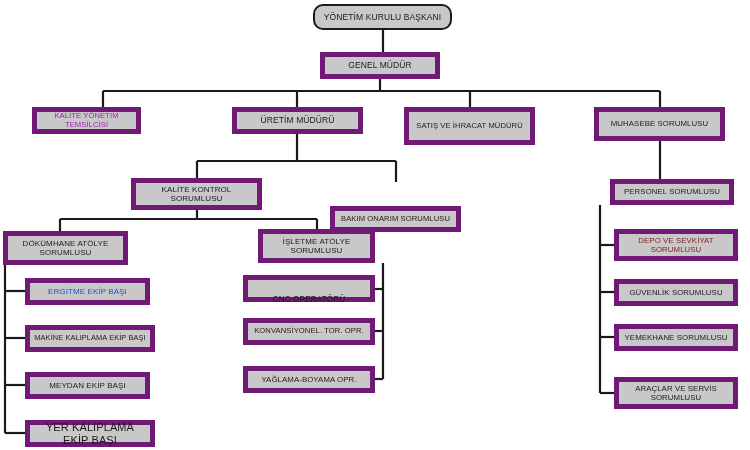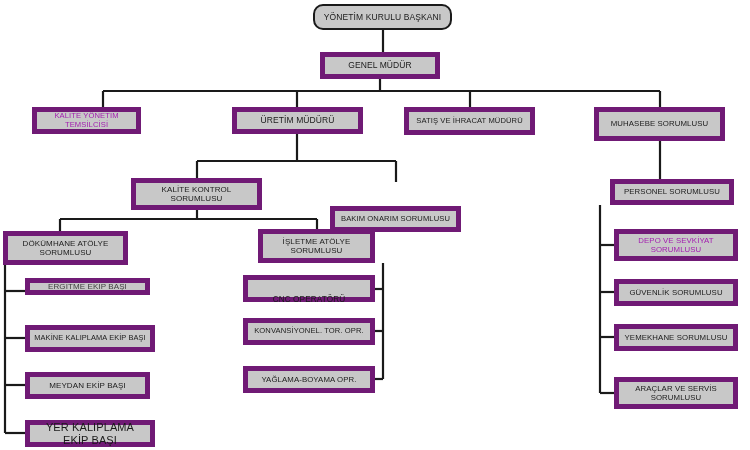--- a/index.html
+++ b/index.html
@@ -89,21 +89,21 @@
     </div>
     <div class="node" style="left: 320px; top: 52px; width: 120px; height: 27px; background: rgb(200, 200, 200); color: rgb(26, 26, 26);">
       <span class="node-label" style="font-size: 8.5px;">GENEL MÜDÜR</span>
     </div>
     <div class="node" style="left: 32px; top: 107px; width: 109px; height: 27px; background: rgb(200, 200, 200); color: #a21caf;">
       <span class="node-label" style="font-size: 7.6px;">KALİTE YÖNETİM TEMSİLCİSİ</span>
     </div>
     <div class="node" style="left: 232px; top: 107px; width: 131px; height: 27px; background: rgb(200, 200, 200); color: rgb(26, 26, 26);">
       <span class="node-label" style="font-size: 8.5px;">ÜRETİM MÜDÜRÜ</span>
     </div>
-    <div class="node" style="left: 404px; top: 107px; width: 131px; height: 28px; background: rgb(200, 200, 200); color: rgb(26, 26, 26);">
+    <div class="node" style="left: 404px; top: 107px; width: 131px; height: 38px; background: rgb(200, 200, 200); color: rgb(26, 26, 26);">
       <span class="node-label" style="font-size: 7.6px;">SATIŞ VE İHRACAT MÜDÜRÜ</span>
     </div>
     <div class="node" style="left: 594px; top: 107px; width: 131px; height: 34px; background: rgb(200, 200, 200); color: rgb(26, 26, 26);">
       <span class="node-label" style="font-size: 7.8px;">MUHASEBE SORUMLUSU</span>
     </div>
     <div class="node" style="left: 131px; top: 178px; width: 131px; height: 32px; background: rgb(200, 200, 200); color: rgb(26, 26, 26);">
       <span class="node-label" style="font-size: 8px;">KALİTE KONTROL
 SORUMLUSU</span>
     </div>
     <div class="node" style="left: 330px; top: 182px; width: 131px; height: 26px; background: rgb(200, 200, 200); color: rgb(26, 26, 26); margin-top: 24px;">
@@ -113,42 +113,42 @@
       <span class="node-label" style="font-size: 7.8px;">PERSONEL SORUMLUSU</span>
     </div>
     <div class="node" style="left: 3px; top: 231px; width: 125px; height: 34px; background: rgb(200, 200, 200); color: rgb(26, 26, 26);">
       <span class="node-label" style="font-size: 8px;">DÖKÜMHANE ATÖLYE
 SORUMLUSU</span>
     </div>
     <div class="node" style="left: 258px; top: 229px; width: 117px; height: 34px; background: rgb(200, 200, 200); color: rgb(26, 26, 26);">
       <span class="node-label" style="font-size: 8px;">İŞLETME ATÖLYE
 SORUMLUSU</span>
     </div>
-    <div class="node" style="left: 25px; top: 278px; width: 125px; height: 17px; background: rgb(200, 200, 200); color: #404040;">
+    <div class="node" style="left: 25px; top: 278px; width: 125px; height: 27px; background: rgb(200, 200, 200); color: #1d4ed8;">
       <span class="node-label" style="font-size: 8px;">ERGİTME EKİP BAŞI</span>
     </div>
     <div class="node" style="left: 25px; top: 325px; width: 130px; height: 27px; background: rgb(200, 200, 200); color: rgb(26, 26, 26);">
       <span class="node-label" style="font-size: 7.4px; text-align: center;">MAKİNE KALIPLAMA EKİP BAŞI</span>
     </div>
     <div class="node" style="left: 25px; top: 372px; width: 125px; height: 27px; background: rgb(200, 200, 200); color: rgb(26, 26, 26);">
       <span class="node-label" style="font-size: 8px;">MEYDAN EKİP BAŞI</span>
     </div>
     <div class="node" style="left: 25px; top: 420px; width: 130px; height: 27px; background: rgb(200, 200, 200); color: rgb(26, 26, 26);">
       <span class="node-label" style="font-size: 11px;">YER KALIPLAMA EKİP BAŞI</span>
     </div>
     <div class="node" style="left: 243px; top: 275px; width: 132px; height: 27px; background: rgb(200, 200, 200); color: rgb(26, 26, 26);">
       <span class="node-label" style="font-size: 8.2px; margin-top: 22px;">CNC OPERATÖRÜ</span>
     </div>
     <div class="node" style="left: 243px; top: 318px; width: 132px; height: 27px; background: rgb(200, 200, 200); color: rgb(26, 26, 26);">
       <span class="node-label" style="font-size: 7.6px;">KONVANSİYONEL. TOR. OPR.</span>
     </div>
     <div class="node" style="left: 243px; top: 366px; width: 132px; height: 27px; background: rgb(200, 200, 200); color: rgb(26, 26, 26);">
       <span class="node-label" style="font-size: 7.8px;">YAĞLAMA-BOYAMA OPR.</span>
     </div>
-    <div class="node" style="left: 614px; top: 229px; width: 124px; height: 32px; background: rgb(200, 200, 200); color: #a21caf;">
+    <div class="node" style="left: 614px; top: 229px; width: 124px; height: 32px; background: rgb(200, 200, 200); color: #7f1d1d;">
       <span class="node-label" style="font-size: 7.8px;">DEPO VE SEVKİYAT
 SORUMLUSU</span>
     </div>
     <div class="node" style="left: 614px; top: 279px; width: 124px; height: 27px; background: rgb(200, 200, 200); color: rgb(26, 26, 26);">
       <span class="node-label" style="font-size: 7.8px;">GÜVENLİK SORUMLUSU</span>
     </div>
     <div class="node" style="left: 614px; top: 324px; width: 124px; height: 27px; background: rgb(200, 200, 200); color: rgb(26, 26, 26);">
       <span class="node-label" style="font-size: 7.8px;">YEMEKHANE SORUMLUSU</span>
     </div>
     <div class="node" style="left: 614px; top: 377px; width: 124px; height: 32px; background: rgb(200, 200, 200); color: rgb(26, 26, 26);">

